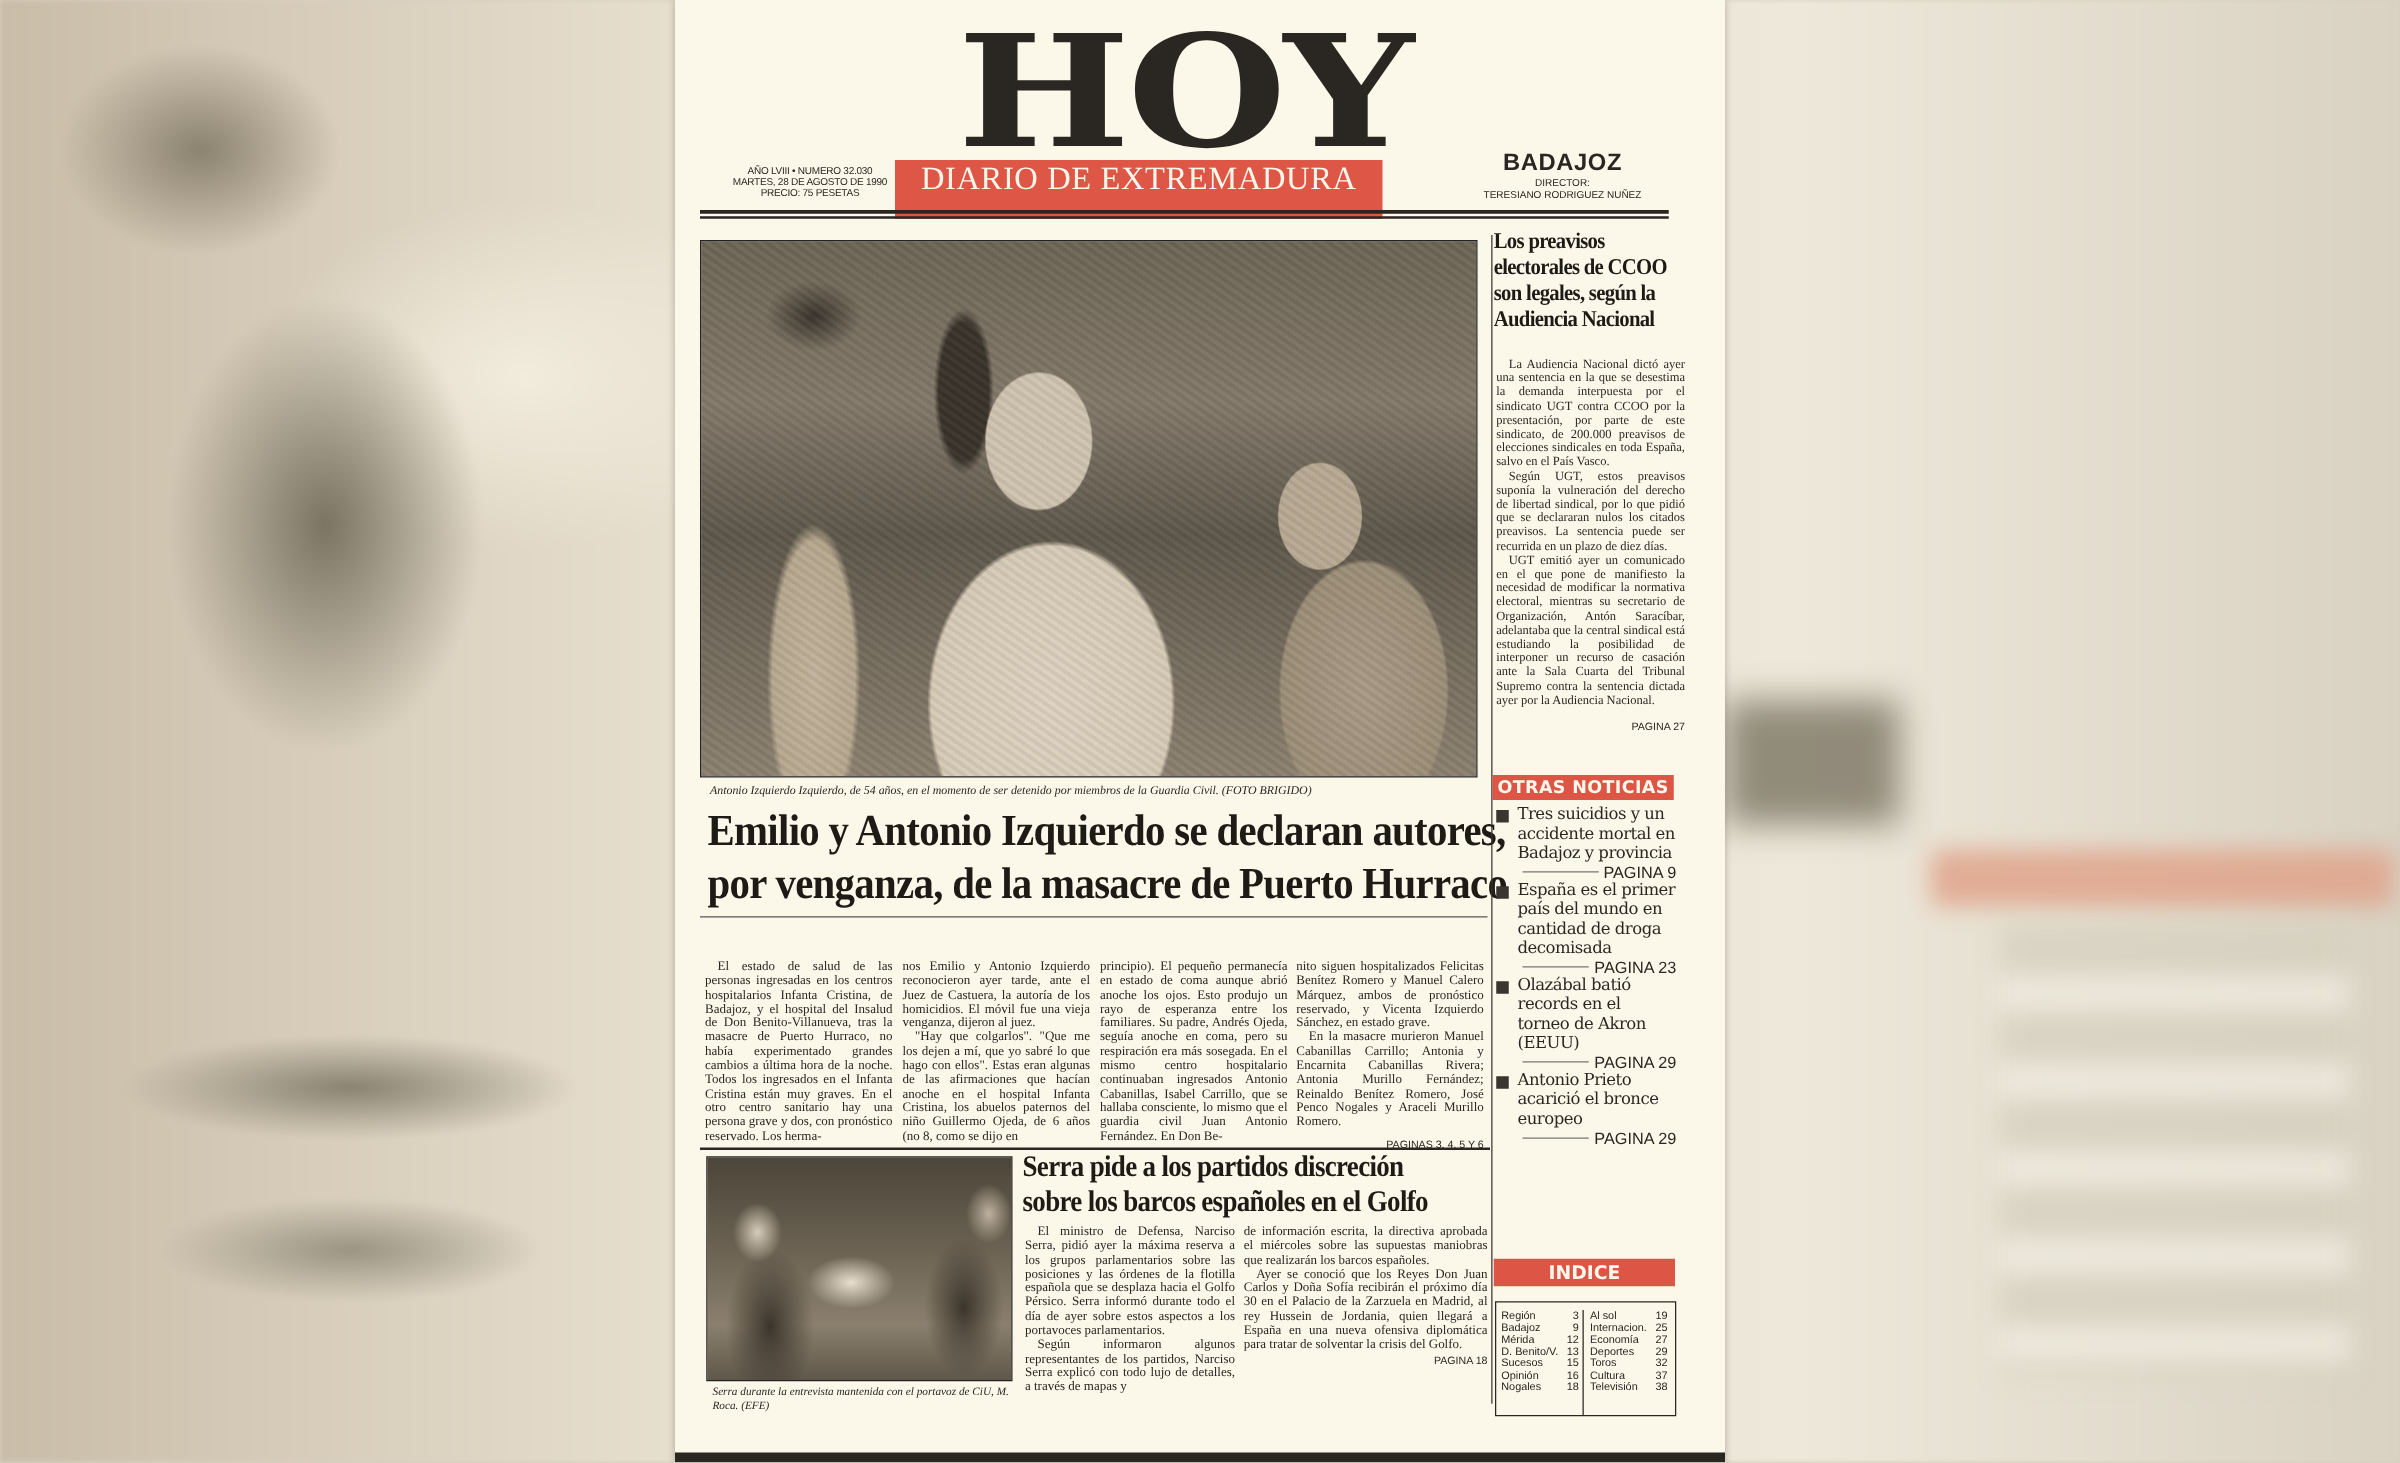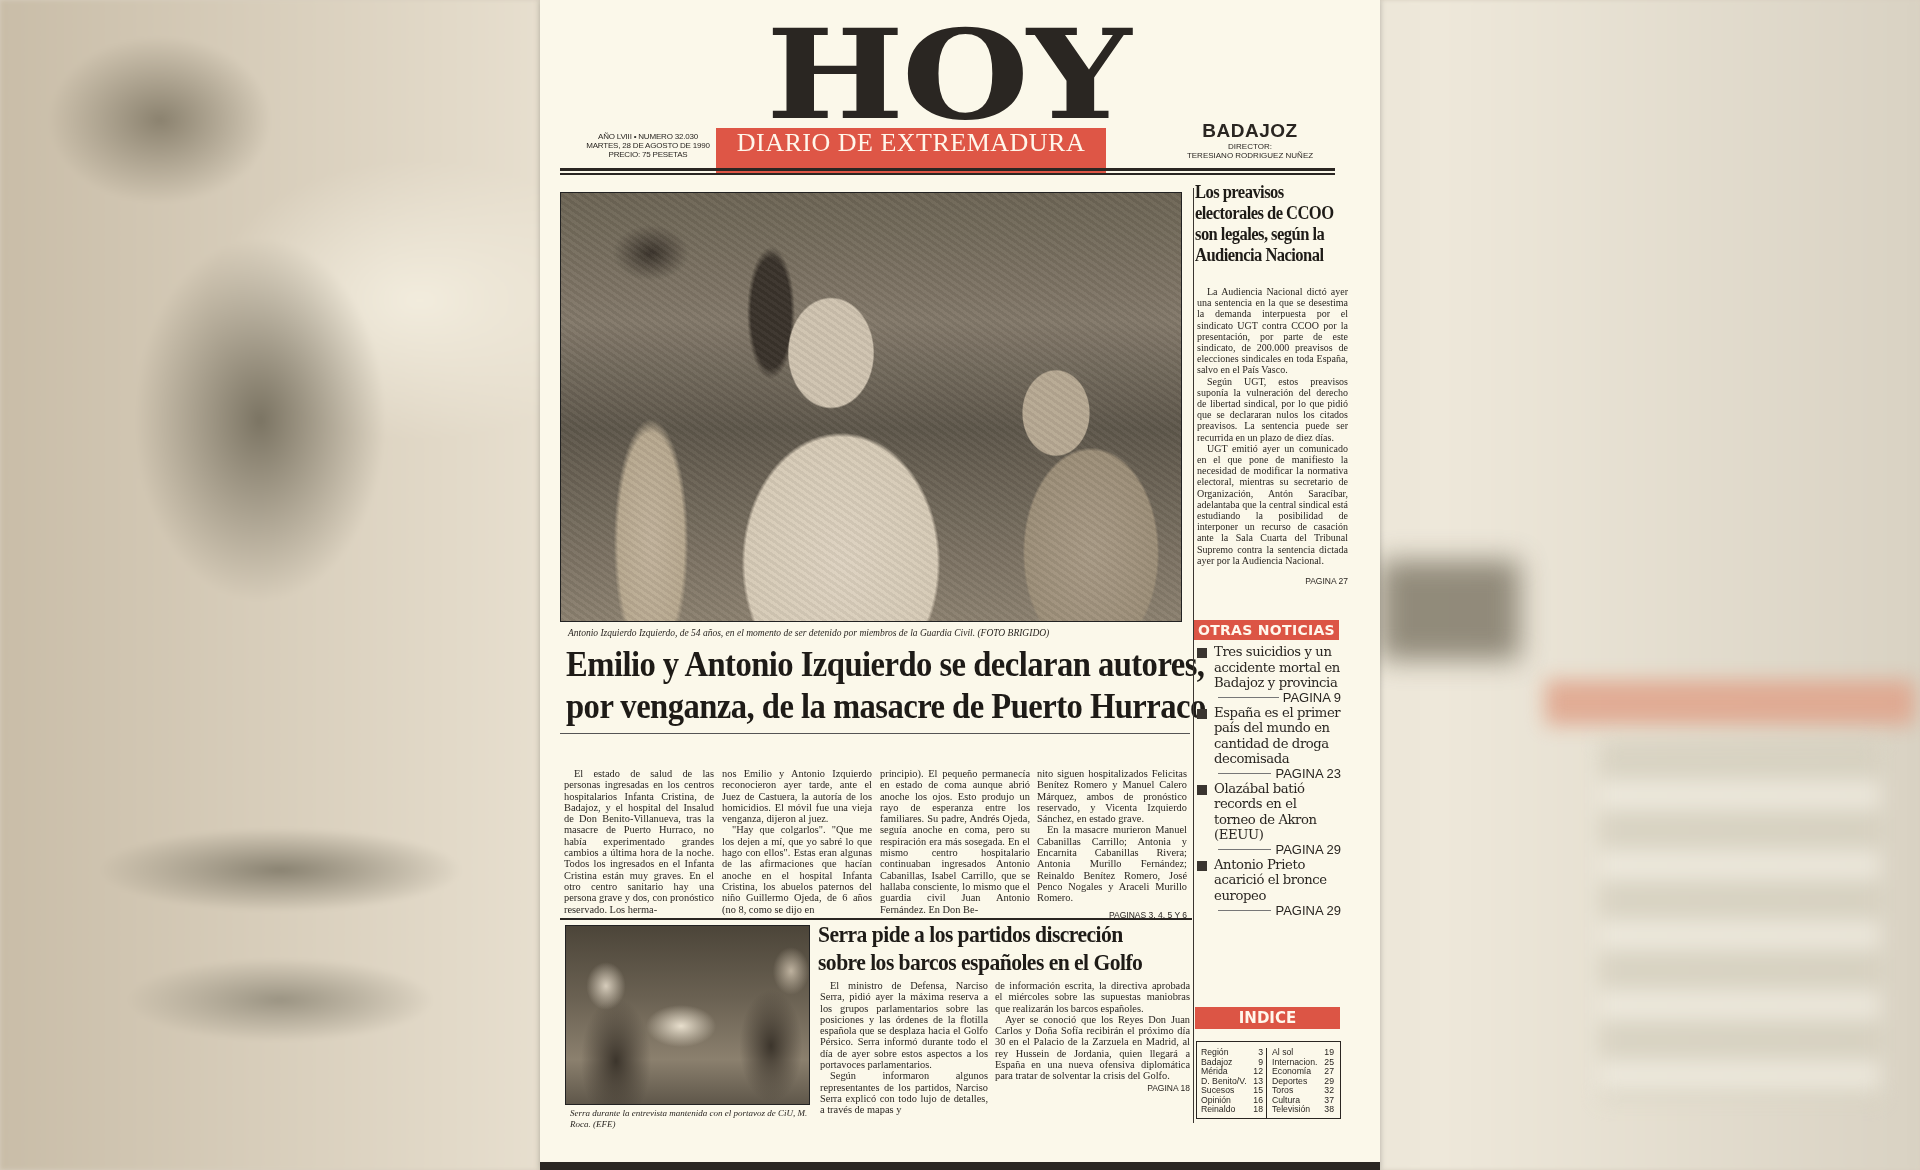--- a/index.html
+++ b/index.html
@@ -181,21 +181,21 @@
     font-family: "Liberation Sans", sans-serif; font-size: 13px; color: #2a2622; margin-top: 2px; height: 10px;
   }
   .news-item .ref .line { flex: 1; height: 1px; background: #777; margin-left: 4px; }
 
   .indice {
     position: absolute; left: 655px; top: 1007px; width: 145px; height: 22px;
     background: #dc5545; color: #fff7ec; text-align: center;
     font-family: "DejaVu Sans", sans-serif; font-weight: bold; font-size: 15px; line-height: 22px;
   }
   .index-box {
-    position: absolute; left: 656px; top: 1041px; width: 145px; height: 78px;
+    position: absolute; left: 656px; top: 1041px; width: 145px; height: 92px;
     border: 1.5px solid #2a2622; display: flex;
     font-family: "Liberation Sans", sans-serif; font-size: 8.7px; line-height: 9.5px; color: #2a2622;
     padding: 6px 3px 0 4px;
   }
   .index-col { flex: 1; }
   .index-col + .index-col { border-left: 1.5px solid #2a2622; padding-left: 5px; }
   .index-row { display: flex; justify-content: space-between; padding-right: 3px; }
 
   .rule-bottom { position: absolute; left: 0; top: 1162px; width: 840px; height: 8px; background: #2a2622; }
 </style>
@@ -339,21 +339,21 @@
         </div>
       <div class="index-row">
           <span>Sucesos</span>
           <span>15</span>
         </div>
       <div class="index-row">
           <span>Opinión</span>
           <span>16</span>
         </div>
       <div class="index-row">
-          <span>Reinaldo</span>
+          <span>Nogales</span>
           <span>18</span>
         </div>
     </div>
     <div class="index-col">
       <div class="index-row">
           <span>Al sol</span>
           <span>19</span>
         </div>
       <div class="index-row">
           <span>Internacion.</span>

